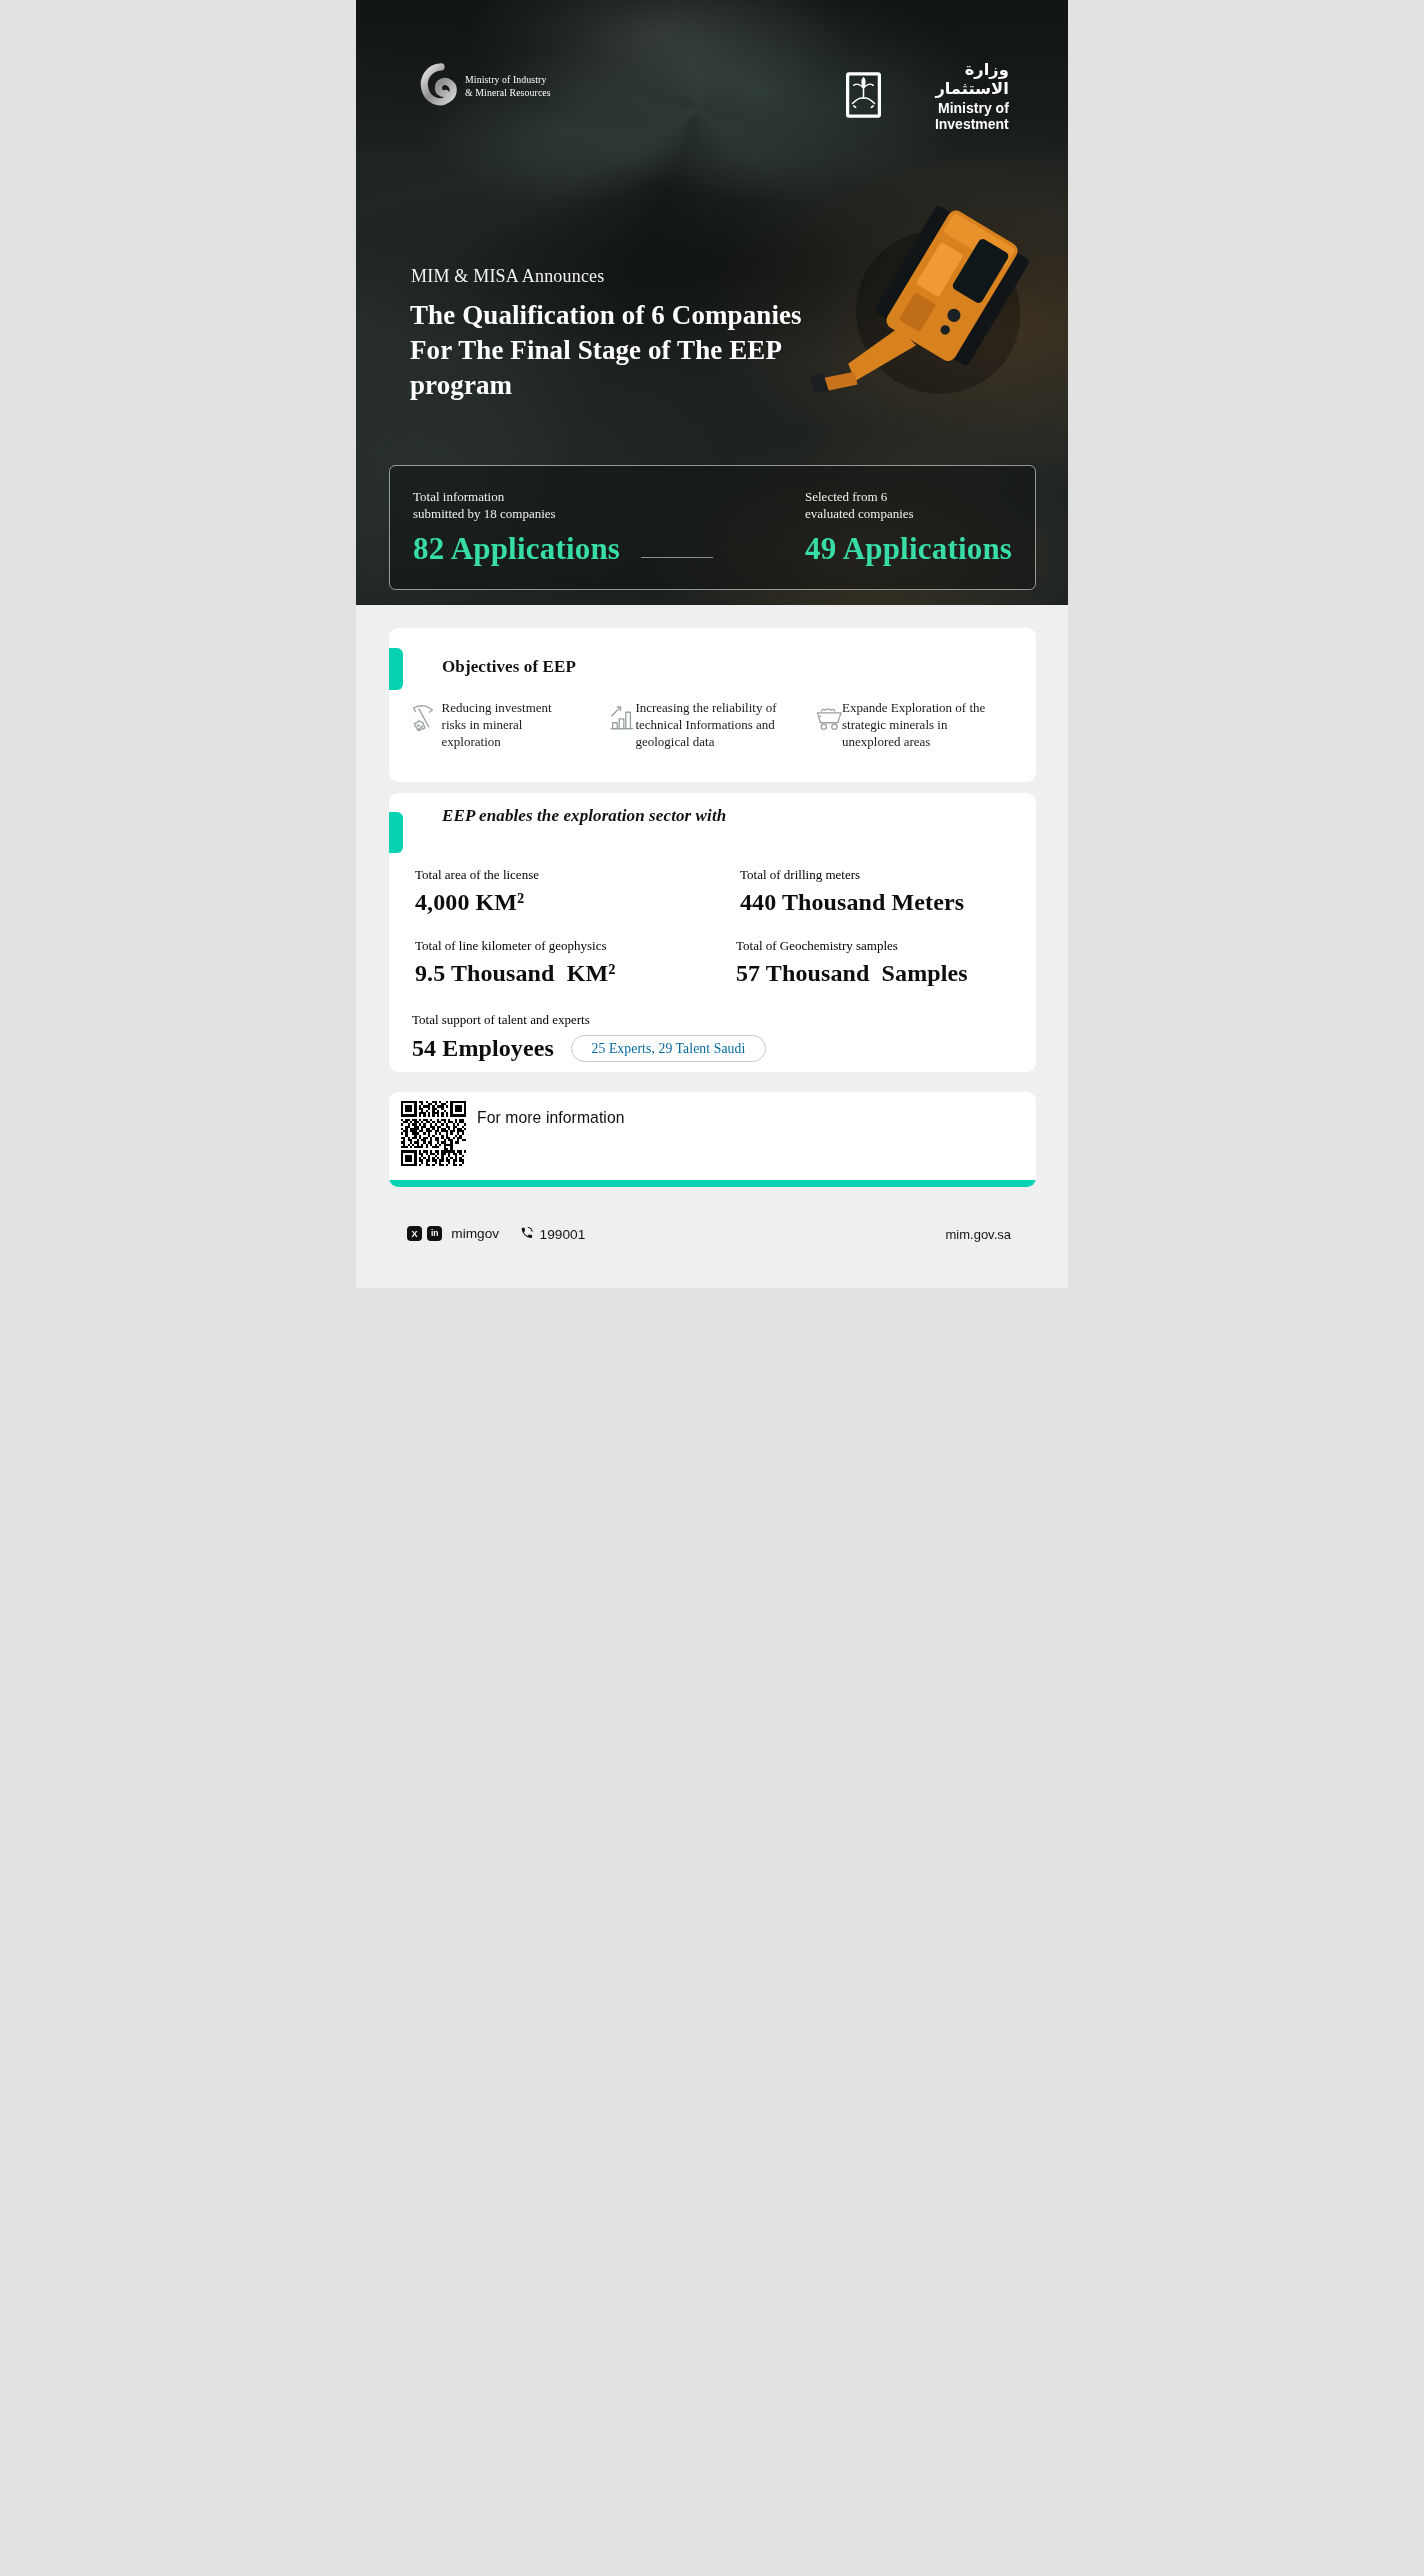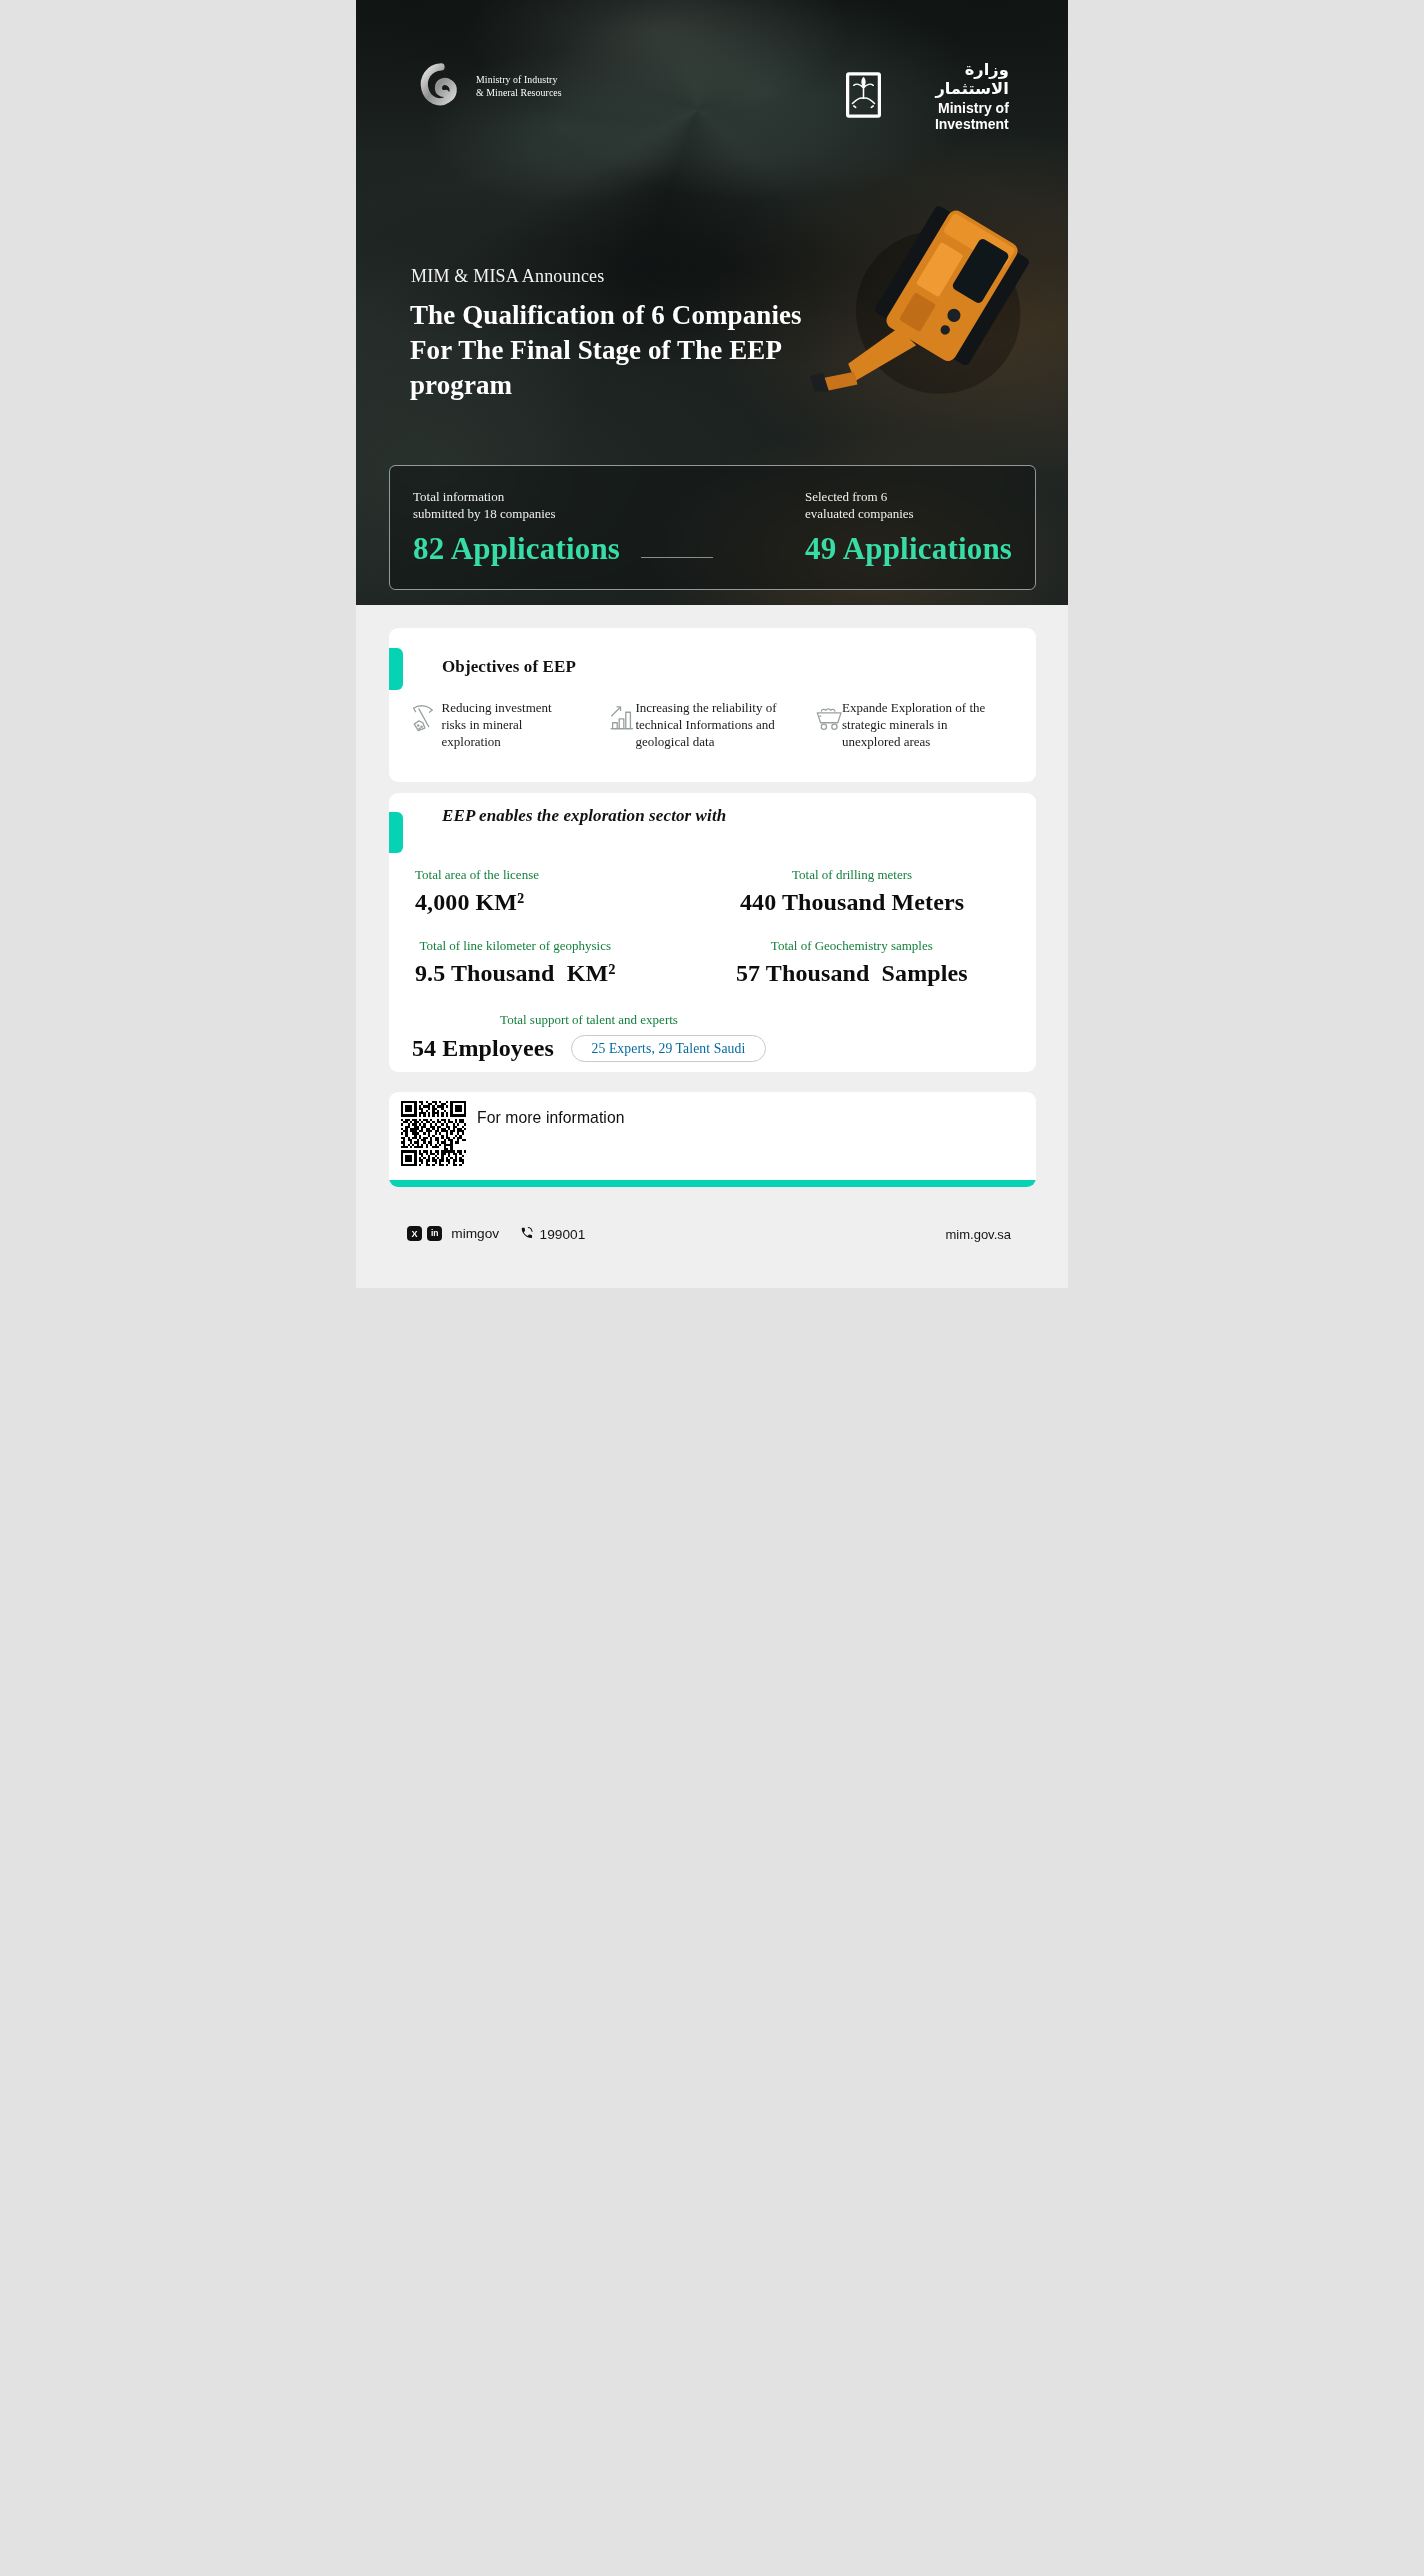--- a/index.html
+++ b/index.html
@@ -15,21 +15,21 @@
       radial-gradient(339px 170px at 57% 15%, rgba(92,118,106,0.42), transparent 65%),
       radial-gradient(196px 111px at 29% 21%, rgba(66,86,78,0.45), transparent 70%),
       radial-gradient(588px 144px at 50% 44%, rgba(9,11,11,0.55), transparent 72%),
       radial-gradient(457px 281px at 90% 52%, rgba(96,66,35,0.50), transparent 65%),
       radial-gradient(339px 196px at 72% 92%, rgba(106,75,42,0.40), transparent 65%),
       radial-gradient(535px 339px at 12% 78%, rgba(52,62,56,0.55), transparent 70%),
       conic-gradient(from 200deg at 48% 18%, rgba(0,0,0,0) 0deg, rgba(128,148,136,0.12) 40deg, rgba(0,0,0,0) 90deg, rgba(58,74,66,0.20) 150deg, rgba(0,0,0,0) 230deg, rgba(118,134,124,0.10) 290deg, rgba(0,0,0,0) 360deg),
       #161B1A;
   }
 
-  .logo-left { position:absolute; left:63px; top:61px; display:flex; align-items:center; gap:18px; }
+  .logo-left { position:absolute; left:63px; top:61px; display:flex; align-items:center; gap:7px; }
   .logo-left-text { color:#fff; font-size:9.8px; line-height:1.33; font-weight:400; letter-spacing:0.1px; }
 
   .logo-right { position:absolute; left:490px; top:61px; display:flex; align-items:center; gap:9.8px; }
   .logo-right-text { width:118px; text-align:right; color:#fff; }
   .logo-right-ar { font-family:"DejaVu Sans", sans-serif; font-weight:bold; font-size:16.3px; line-height:1.15; direction:rtl; }
   .logo-right-en { font-family:"Liberation Sans", sans-serif; font-weight:bold; font-size:14px; margin-top:1.3px; }
 
   .excavator { position:absolute; left:482px; top:208px; width:189px; height:235px; }
   .excavator svg { transform:rotate(31deg); }
 
@@ -60,21 +60,21 @@
   .obj-icon { position:absolute; top:3.9px; width:29px; height:29px; }
   .obj-text { color:#1a1a1a; font-size:13px; line-height:17px; }
   .obj-1 { left:19.6px; } .obj-1 .obj-text { margin-left:33px; width:134px; }
   .obj-2 { left:219px; } .obj-2 .obj-text { margin-left:27.4px; width:149px; }
   .obj-3 { left:425px; } .obj-3 .obj-text { margin-left:28px; width:163px; }
 
   .card-enable { top:793px; height:279px; }
   .card-enable .accent-bar { top:19px; height:41px; }
   .card-enable .card-heading { top:13px;font-style:italic; }
   .en-stat { position:absolute; }
-  .en-label { color:#15803d; font-size:13px;text-align:center; }
+  .en-label { color:#000000; font-size:13px; }
   .en-value { margin-top:5.9px; color:#0d0d0d; font-size:24px; font-weight:600; letter-spacing:0.1px; white-space:pre-wrap; }
   .en-1 { left:26px; top:74px; }
   .en-2 { left:351px; top:74px; }
   .en-3 { left:26px; top:145px; }
   .en-4 { left:347px; top:145px; }
   .en-5 { left:23px; top:219px; }
   .talent-row { display:flex; align-items:center; gap:17px; }
   .talent-badge {
     margin-top:7px; border:1.3px solid #c9c9c9; border-radius:14.4px; height:27.4px;
     padding:0 19.6px; display:flex; align-items:center;

